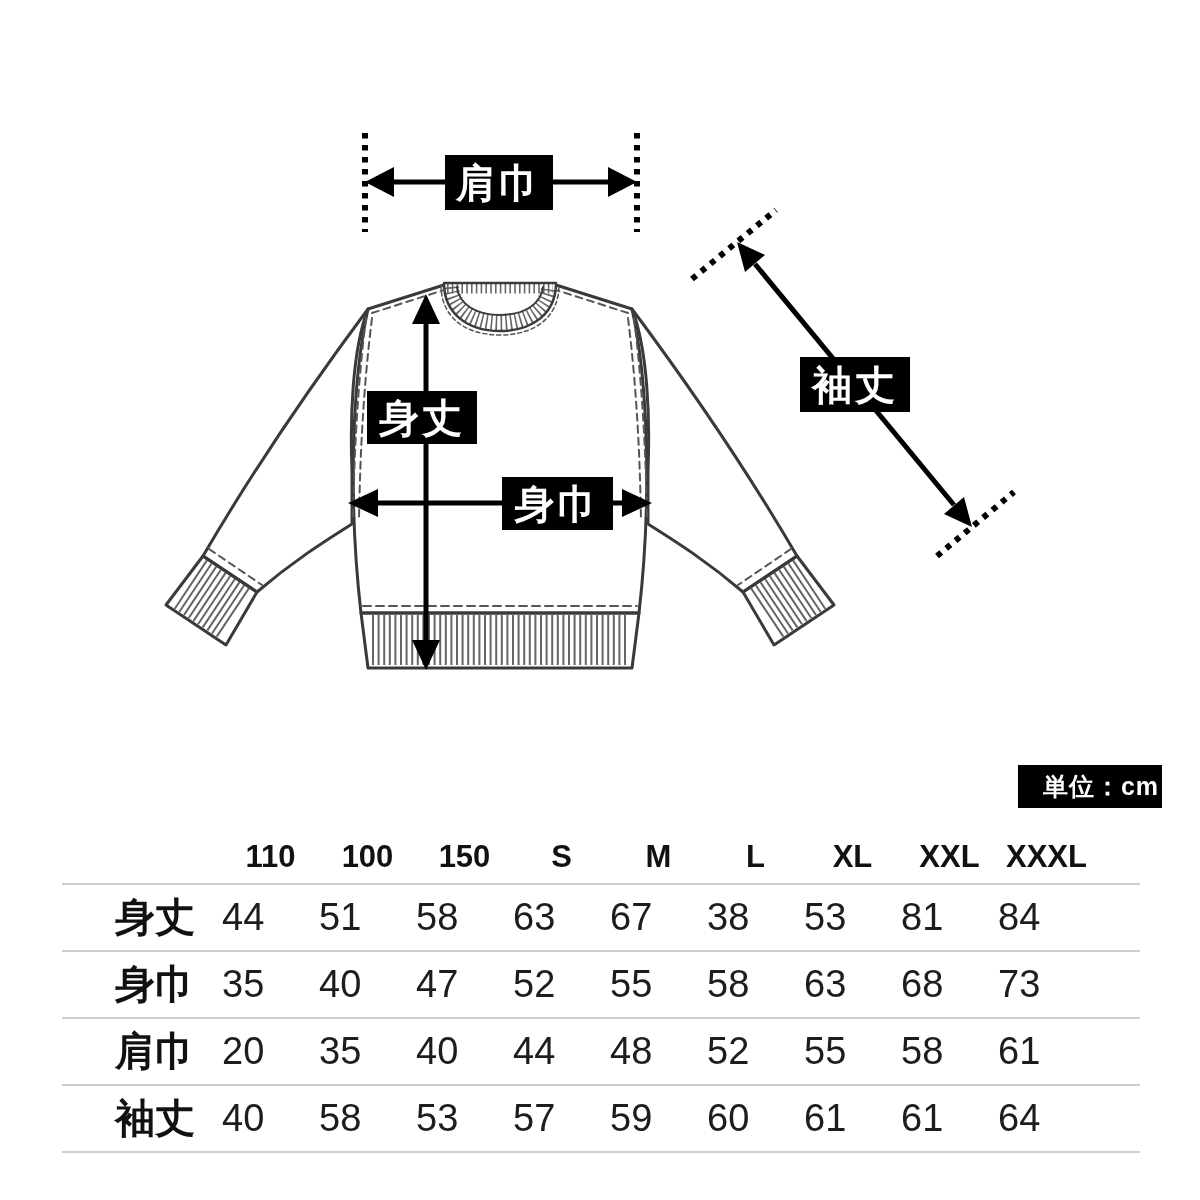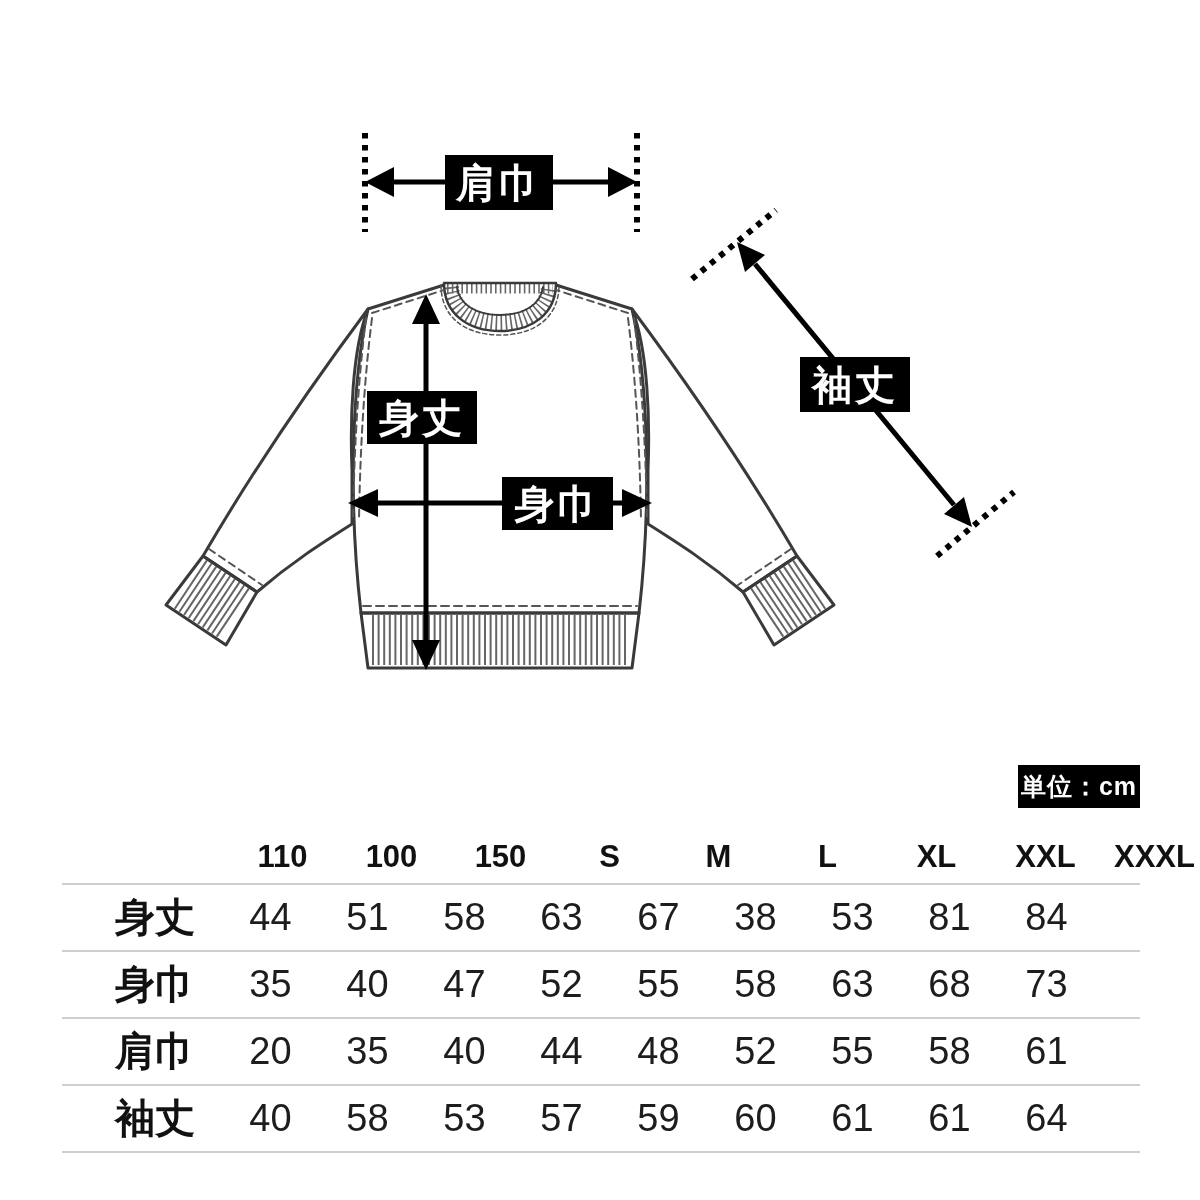--- a/index.html
+++ b/index.html
@@ -15,31 +15,31 @@
     display:flex;align-items:center;justify-content:center;
     font-weight:700;font-size:40px;letter-spacing:3px;line-height:1;
   }
   #label-shoulder-width{left:445px;top:155px;width:108px;height:55px;}
   #label-body-length{left:367px;top:391px;width:110px;height:53px;}
   #label-body-width{left:502px;top:477px;width:111px;height:53px;}
   #label-sleeve-length{left:800px;top:357px;width:110px;height:55px;}
   #unit-badge{
     position:absolute;left:1018px;top:765px;width:122px;height:43px;
     background:#000;color:#fff;display:flex;align-items:center;justify-content:center;
-    font-weight:700;font-size:25px;letter-spacing:1px;
+    font-weight:700;font-size:25px;letter-spacing:1px;padding-left:22px;
   }
   .size-table{position:absolute;left:62px;top:830px;width:1078px;}
   .trow{
     display:grid;grid-template-columns:160px repeat(9,97px);
     align-items:center;height:65px;border-bottom:2px solid #cfcfcf;
   }
-  .trow.thead{height:53px;gap:12px;}
+  .trow.thead{height:53px;}
   .head-cell{font-size:31px;font-weight:700;text-align:center;color:#111;}
   .label-cell{font-size:40px;font-weight:700;text-align:center;padding-left:26px;color:#111;}
-  .val-cell{font-size:38px;font-weight:400;text-align:center;color:#1d1d1d;}
+  .val-cell{font-size:38px;font-weight:400;text-align:left;color:#1d1d1d;}
 </style>
 </head>
 <body>
 
 <svg id="diagram-svg" width="1200" height="760" viewBox="0 0 1200 760">
 
   <g stroke-linejoin="round" stroke-linecap="round">
 
     <path d="M 368,309 L 444,285 L 556,285 L 632,309
              C 648,380 652,500 639,613

